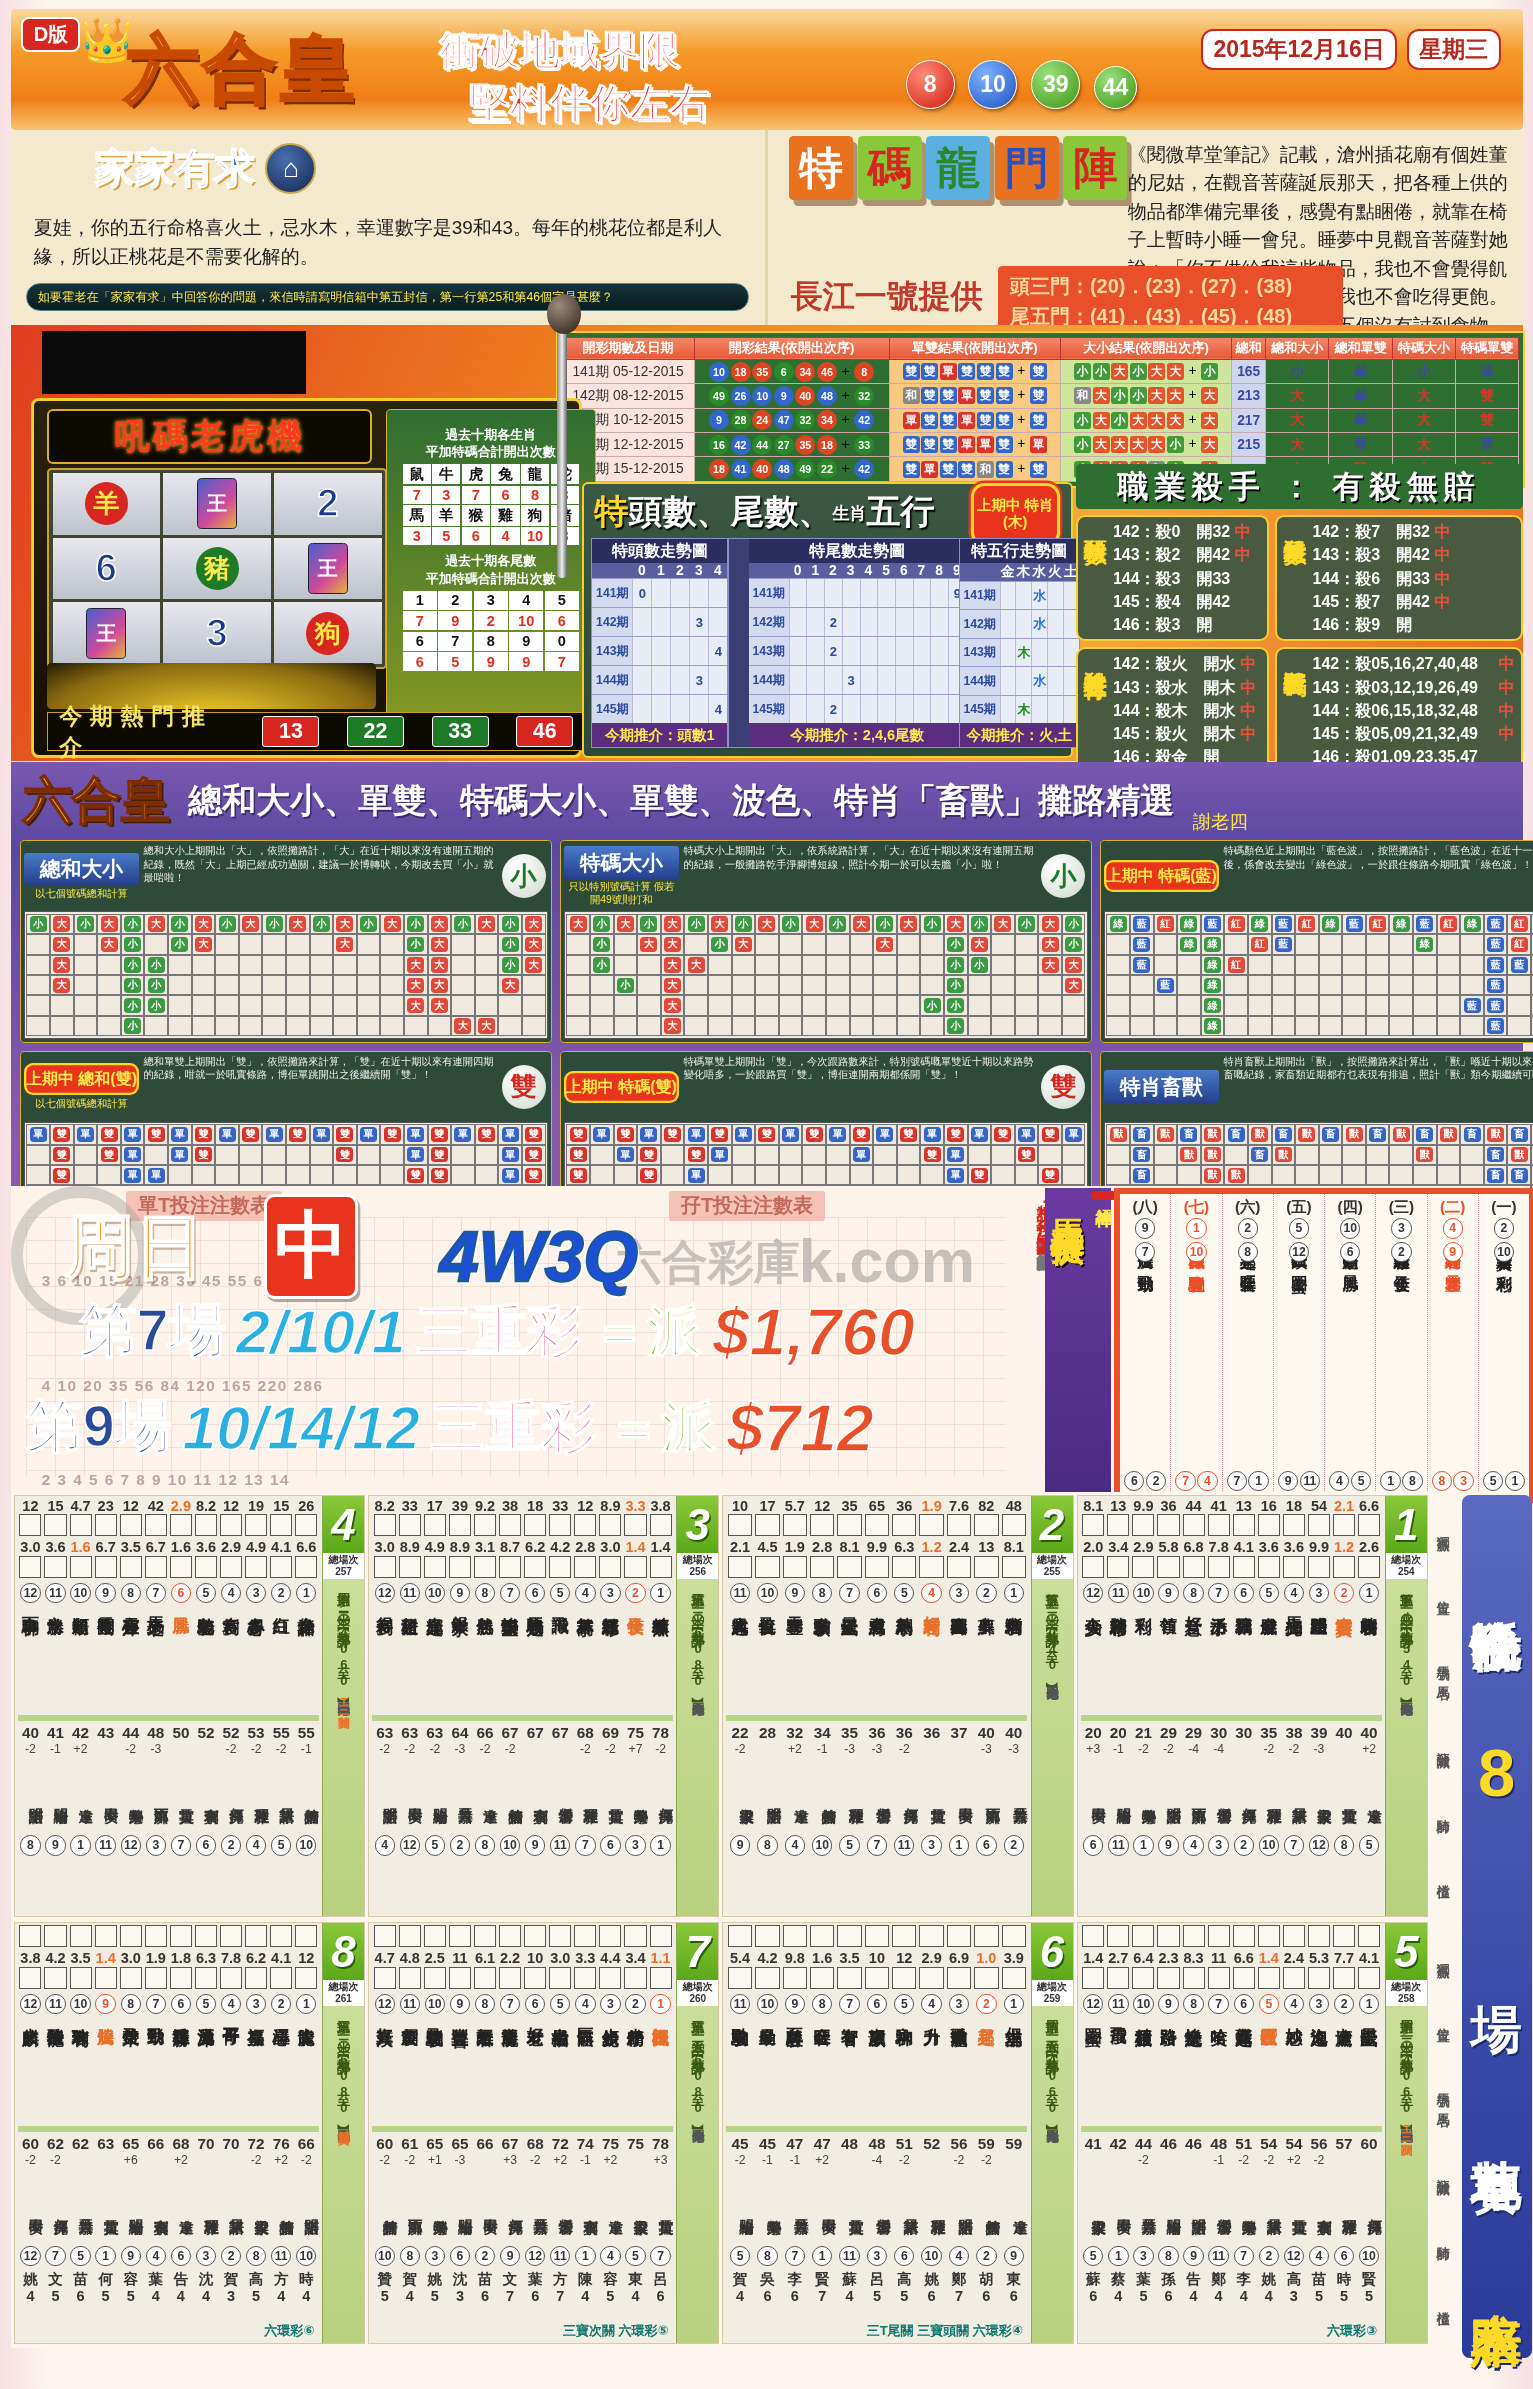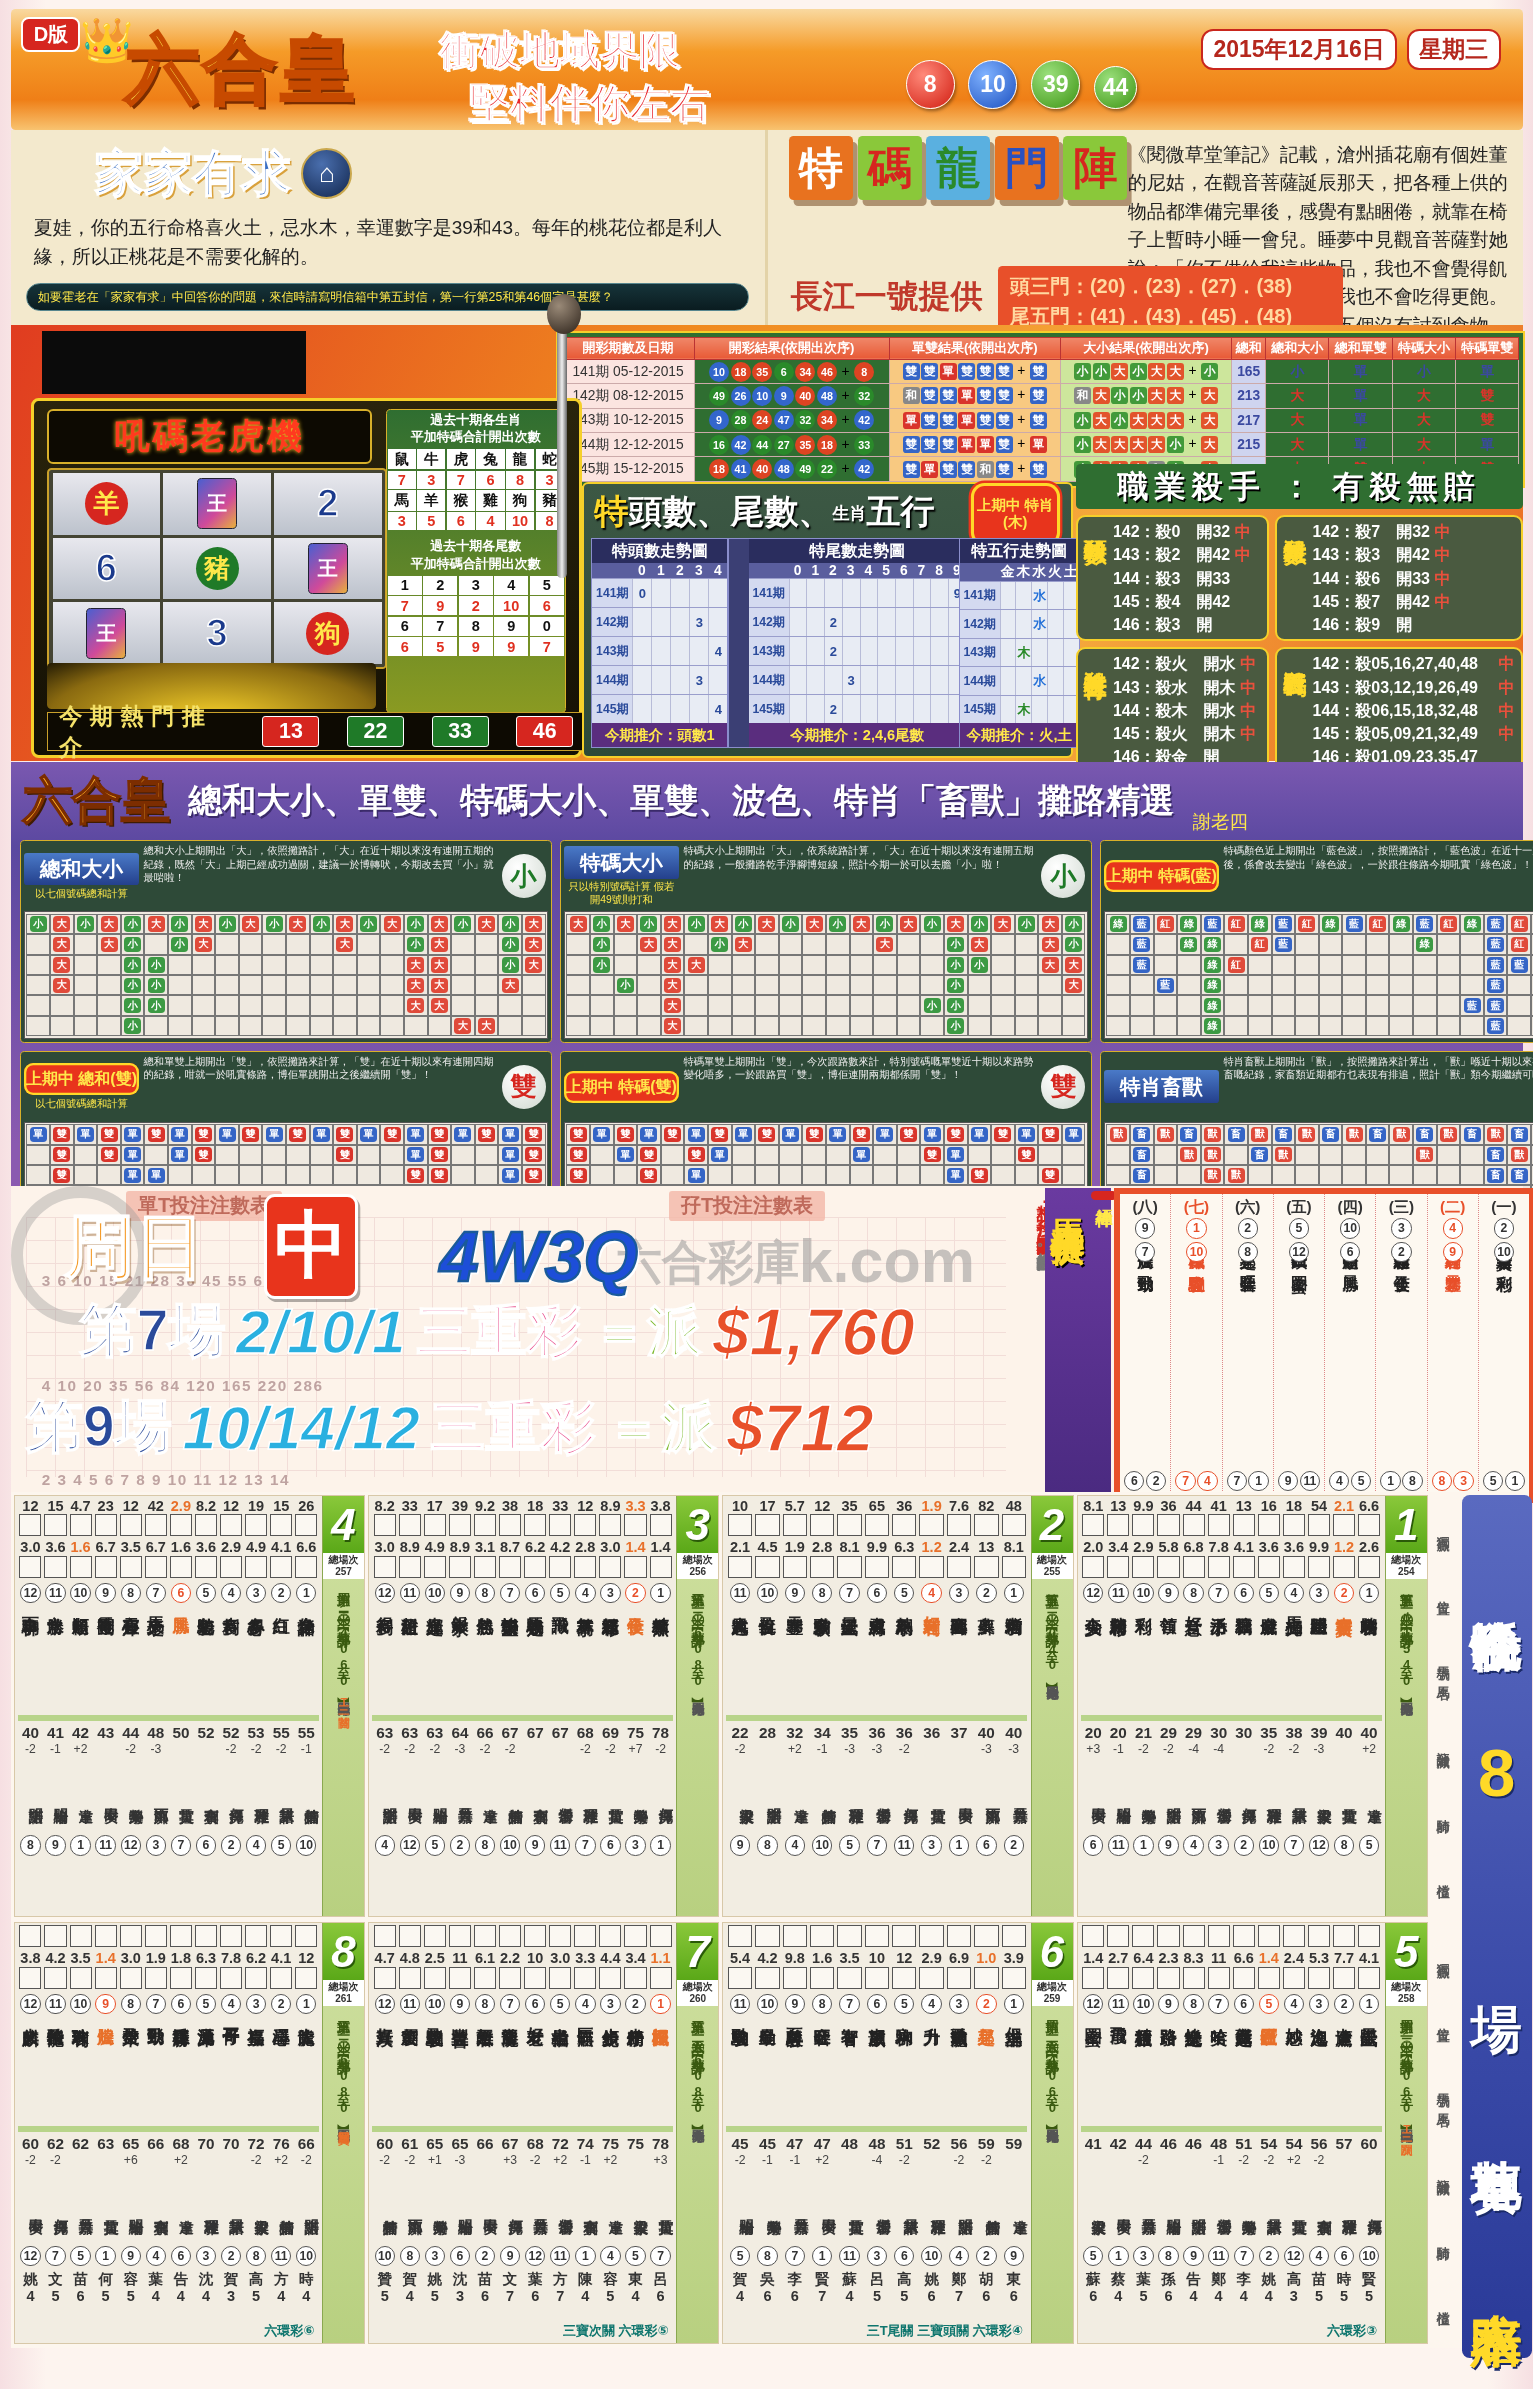--- a/index.html
+++ b/index.html
@@ -19,21 +19,21 @@
   .ball.b{background:radial-gradient(circle at 35% 30%,#7fb2ff,#1c50c0);}
   .ball.g{background:radial-gradient(circle at 35% 30%,#9be07c,#3d9413);}
   #balls{left:895px;top:31px;display:flex;gap:13.8px;align-items:flex-end;}
   #balls .ball:nth-child(2){margin-top:20px;}
   #balls .ball:nth-child(4){width:41px;height:41px;margin-top:23px;}
   .datepill{background:#fff;border:2.3px solid #c9261d;border-radius:12.2px;color:#b5271d;font-weight:bold;font-size:23px;padding:3.1px 10.7px;}
   #datebox{left:1190px;top:20px;display:flex;gap:9.2px;}
   
   #secB{left:10.7px;top:130px;width:1512px;height:195px;background:#f3e9cd;display:flex;}
   .famcol{width:754px;position:relative;border-right:3.1px solid #e3d3a8;}
-  .bubti{font-size:49px;font-weight:bold;color:#3a6fc4;-webkit-text-stroke:1.5px #fff;text-shadow:2.3px 2.3px 0 #d9a13c;}
+  .bubti{font-size:40px;font-weight:bold;color:#3a6fc4;-webkit-text-stroke:1.5px #fff;text-shadow:2.3px 2.3px 0 #d9a13c;}
   .houseico{width:47px;height:47px;border-radius:50%;background:radial-gradient(circle at 40% 30%,#4a6fae,#12264e);border:2.3px solid #caa84e;display:inline-flex;align-items:center;justify-content:center;color:#fff;font-size:26px;vertical-align:middle;}
   .fambody{font-size:19px;color:#222;line-height:1.55;}
   .famnote{background:linear-gradient(180deg,#16343a,#0a1c20);color:#ffe84a;font-size:12.2px;border-radius:13.8px;padding:4.6px 10.7px;border:1.5px solid #57868e;}
   .cube{width:64px;height:64px;display:inline-flex;align-items:center;justify-content:center;font-size:44px;font-weight:bold;color:#fff;margin-right:4.6px;box-shadow:4.6px 6.1px 0 rgba(90,40,0,.45);border-radius:4.6px;}
   .dragbody{font-size:19px;color:#222;line-height:1.5;}
   .provider{font-size:32px;font-weight:bold;color:#c0392b;}
   .provbox{background:#e8502a;border-radius:4.6px;color:#ffd9a0;font-weight:bold;font-size:20px;padding:4.6px 12.2px;line-height:1.5;}
   
   #zone{left:10.7px;top:325px;width:1512px;height:436px;background:linear-gradient(115deg,#e03c20,#f08a1f 40%,#f5a93c 70%,#e8641f);}
   .blackbox{left:31px;top:6.1px;width:264px;height:63px;background:#0b0b0b;}
@@ -54,21 +54,21 @@
   
   #slot{left:20px;top:73px;width:545px;height:354px;background:linear-gradient(180deg,#2a240c,#141004);border:3.1px solid #f5d02a;border-radius:7.7px;}
   #slotTitle{left:13.8px;top:7.7px;width:321px;height:51px;border:2.3px solid #d8b02a;border-radius:6.1px;display:flex;align-items:center;justify-content:center;font-size:35px;font-weight:bold;color:#ff3a1e;text-shadow:0 0 4.6px #ffca28;letter-spacing:3.1px;background:#0d0a02;}
   #reels{left:13.8px;top:67px;width:329px;height:191px;display:grid;grid-template-columns:repeat(3,1fr);grid-template-rows:repeat(3,1fr);gap:3.1px;background:#443;padding:3.1px;border:2.3px solid #caa12a;border-radius:4.6px;}
   .reelcell{background:linear-gradient(180deg,#e8e8ee,#bcc2cc);display:flex;align-items:center;justify-content:center;}
   .sym{width:43px;height:43px;border-radius:50%;display:flex;align-items:center;justify-content:center;font-size:26px;font-weight:bold;color:#ffe84a;}
   .sym.red{background:#d6261f;} .sym.grn{background:#1f7a28;}
   .sym.num{color:#1b3a8c;background:none;font-size:38px;-webkit-text-stroke:1.5px #fff;}
   .joker{width:38px;height:49px;border-radius:4.6px;background:linear-gradient(135deg,#4a5fd0,#d04a9a 60%,#e8b23c);border:1.5px solid #223;display:flex;align-items:center;justify-content:center;color:#fff;font-size:20px;font-weight:bold;}
   #coins{left:13.8px;top:262px;width:329px;height:46px;background:radial-gradient(ellipse at 50% 120%,#f5d02a,#8a6a10 70%,#221a04);border-radius:4.6px;}
-  #zodi{left:352px;top:7.7px;width:176px;height:300px;background:linear-gradient(180deg,#2f6e31,#8a9a22);border:1.5px solid #d8b02a;border-radius:4.6px;padding:1px;color:#fff;}
+  #zodi{left:352px;top:7.7px;width:176px;height:300px;background:linear-gradient(180deg,#2f6e31,#8a9a22);border:1.5px solid #d8b02a;border-radius:4.6px;padding:16px;color:#fff;}
   .ztitle{font-size:13px;font-weight:bold;text-align:center;line-height:1.35;}
   .ztab{display:grid;grid-template-columns:repeat(6,1fr);gap:1.5px;margin-top:3.1px;}
   .ztab div{background:#fff;text-align:center;font-weight:bold;font-size:14.5px;padding:0.8px 0;}
   .ztab .h{color:#111;} .ztab .v{color:#e03020;}
   .ttab{display:grid;grid-template-columns:repeat(5,1fr);gap:1.5px;margin-top:3.1px;}
   .ttab div{background:#fff;text-align:center;font-weight:bold;font-size:14.5px;padding:1.5px 0;}
   .ttab .h{color:#111;} .ttab .v{color:#e03020;}
   #lever{left:536px;top:-46px;width:31px;height:321px;}
   #leverrod{left:10.7px;top:46px;width:9.2px;height:253px;background:linear-gradient(90deg,#888,#eee,#666);border-radius:4.6px;}
   #leverknob{left:0;top:15.3px;width:34px;height:40px;border-radius:50%;background:radial-gradient(circle at 35% 30%,#9a8a78,#2a2018);}

